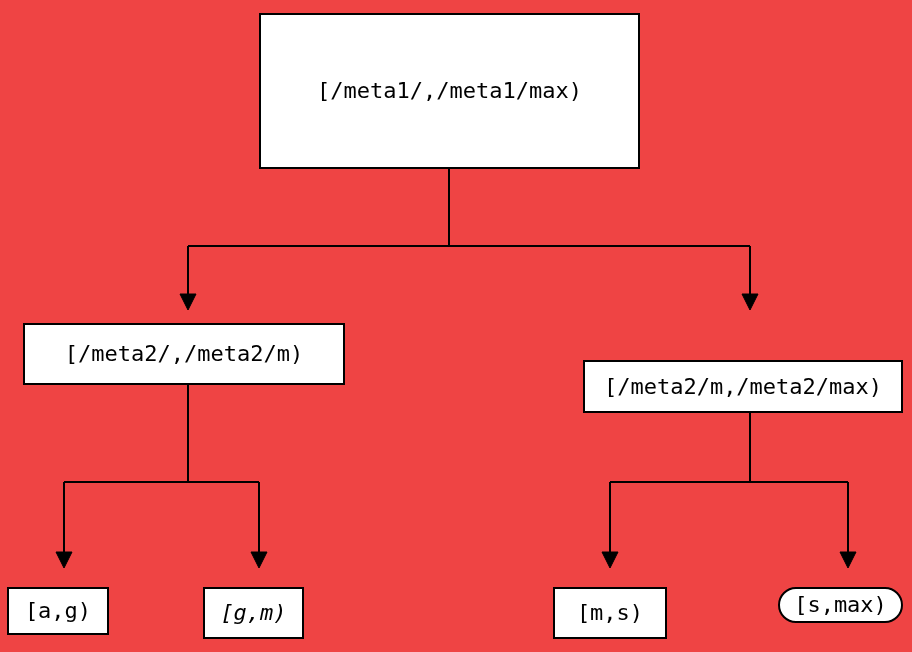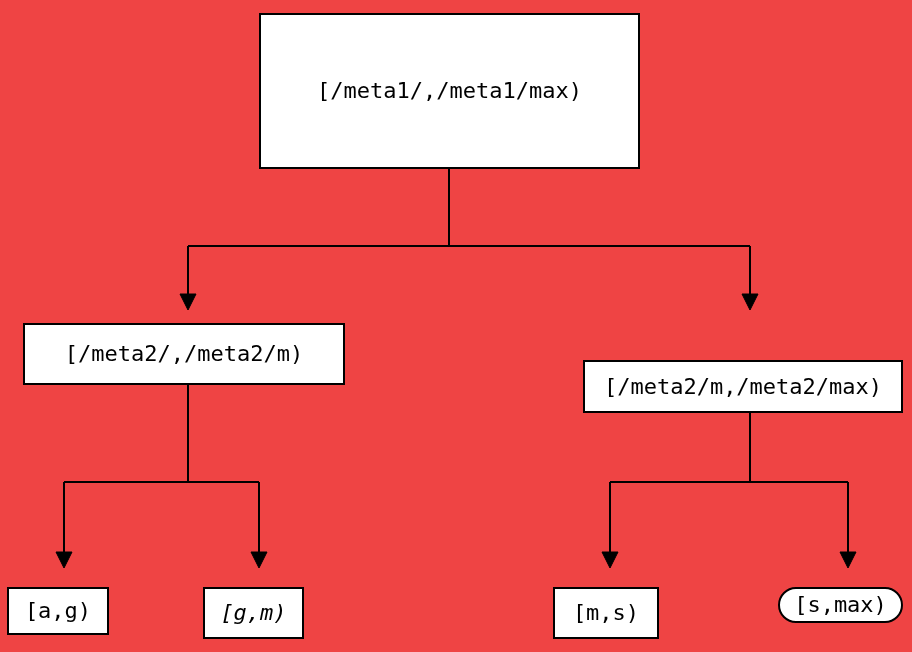--- a/index.html
+++ b/index.html
@@ -44,21 +44,21 @@
     justify-content: center;
     font-size: 22px;
     line-height: 1;
     white-space: nowrap;
   }
   .node-root       { left: 259px; top: 13px;  width: 381px; height: 156px; }
   .node-left-child { left: 23px;  top: 323px; width: 322px; height: 62px; }
   .node-right-child{ left: 583px; top: 323px; width: 320px; height: 53px; margin-top: 37px; }
   .node-leaf-ag    { left: 7px;   top: 587px; width: 102px; height: 48px; }
   .node-leaf-gm    { left: 203px; top: 587px; width: 101px; height: 52px; font-style: italic; }
-  .node-leaf-ms    { left: 553px; top: 587px; width: 106px; height: 52px; }
+  .node-leaf-ms    { left: 553px; top: 587px; width: 114px; height: 52px; }
   .node-leaf-smax  { left: 778px; top: 587px; width: 125px; height: 36px; border-radius: 25px; }
 </style>
 </head>
 <body>
 
 <div class="canvas">
 
   <svg class="edges" width="912" height="652" viewBox="0 0 912 652" xmlns="http://www.w3.org/2000/svg">
 
     <g>

